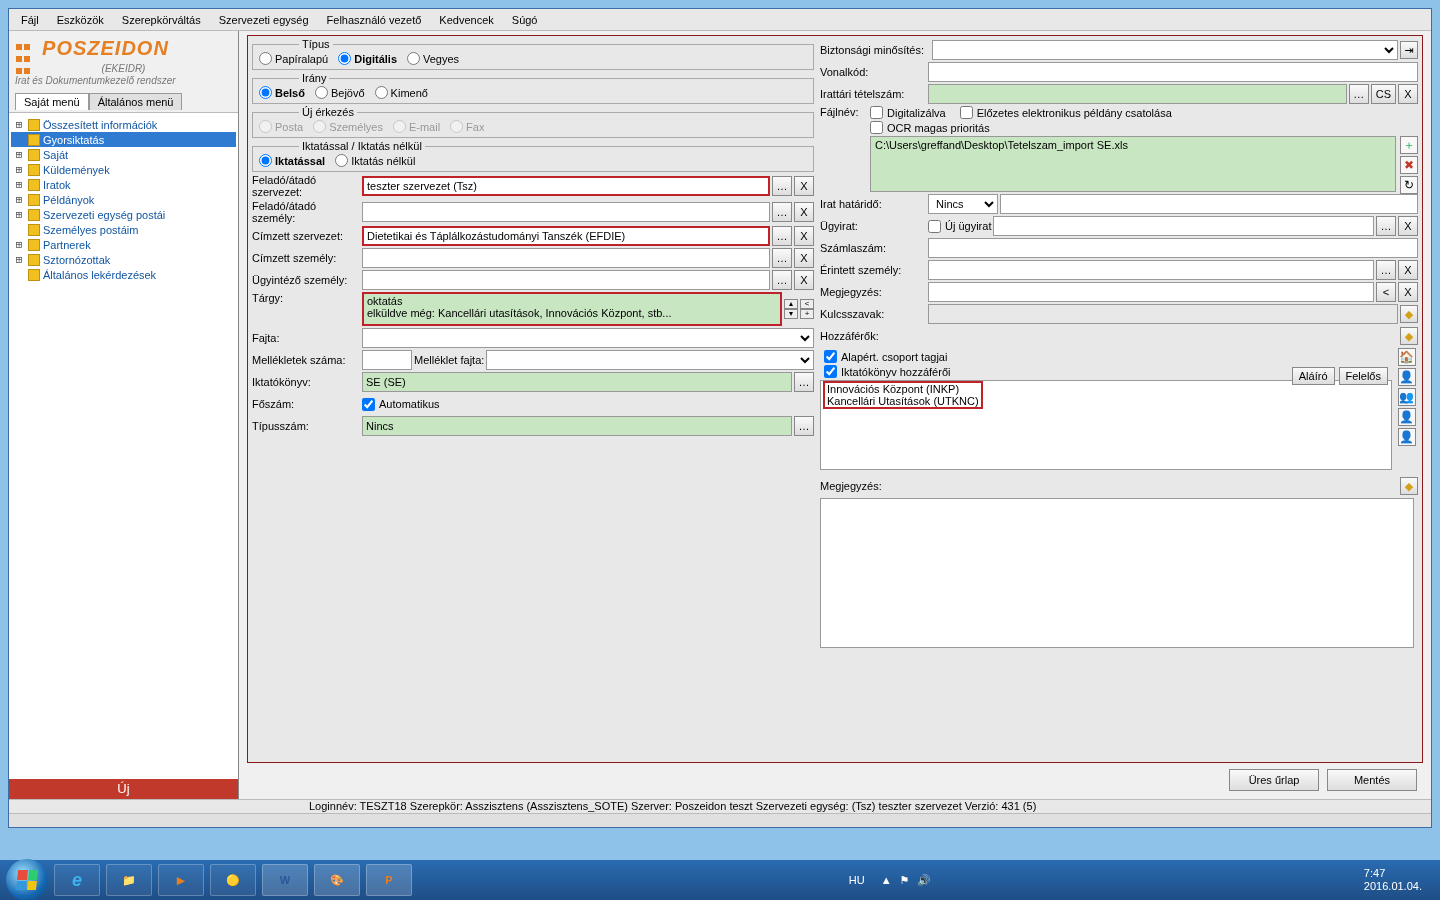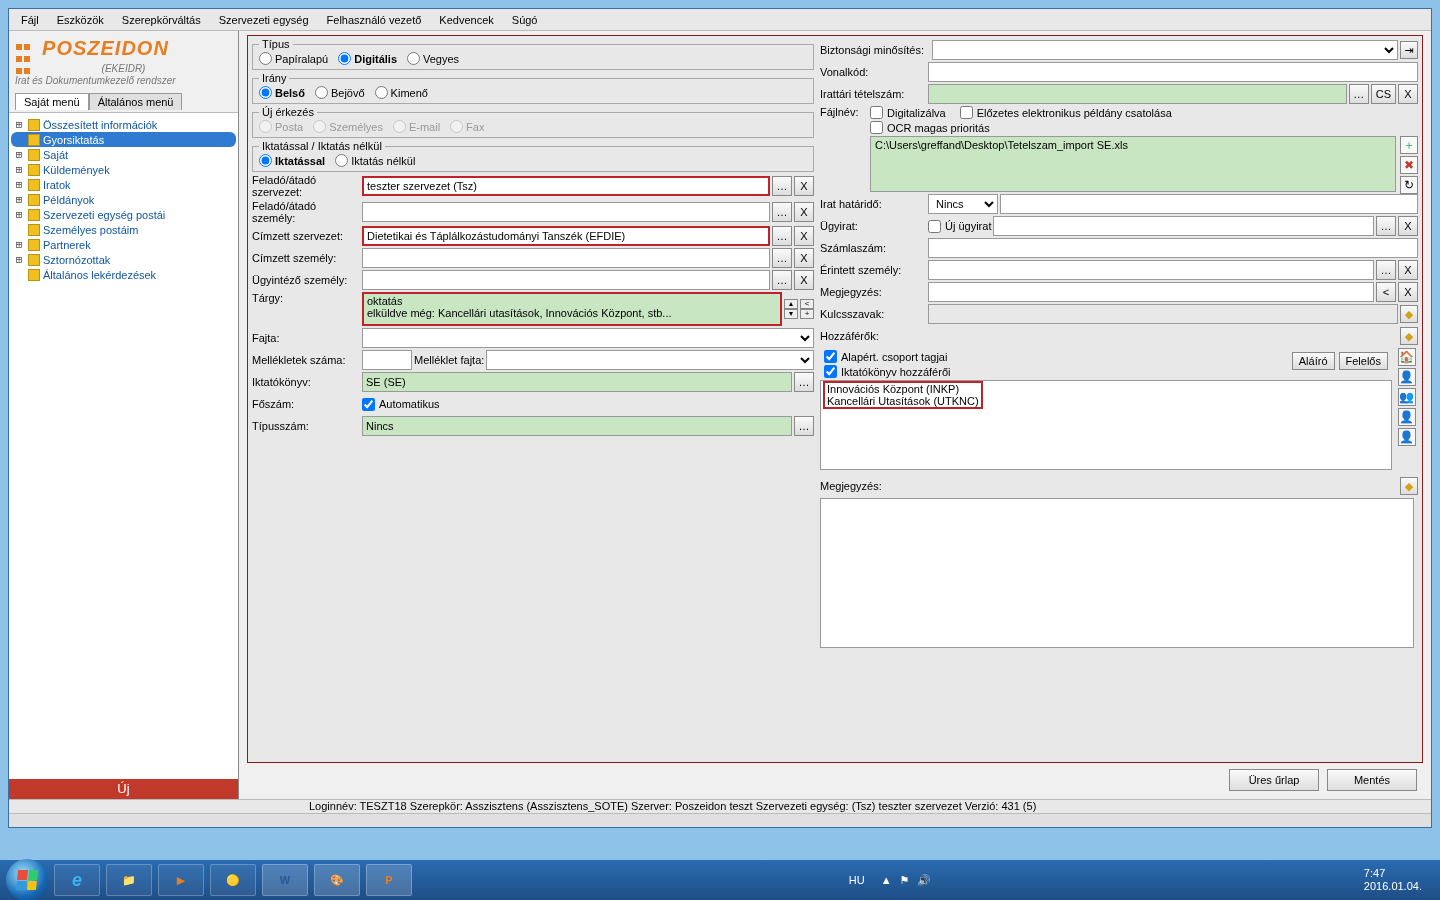--- a/index.html
+++ b/index.html
@@ -23,34 +23,34 @@
 .brand-ico { display:inline-block; width:22px; height:22px; vertical-align:middle; margin-right:2px; }
 .brand-ico span { display:inline-block; width:6px; height:6px; background:#e67e22; margin:1px; }
 .brand-sub { font-style:italic; font-size:10px; color:#777; text-align:left; line-height:12px;}
 .sb-tabs { display:flex; margin-top:6px; }
 .sb-tab { border:1px solid #999; border-bottom:none; padding:2px 8px; background:#e0e0e0; font-size:11px; }
 .sb-tab.active { background:#fff; }
 .tree { flex:1; overflow:auto; padding:4px 2px; background:#fff; }
 .tree-item { display:flex; align-items:center; padding:1px 2px; white-space:nowrap; }
 .tree-item .expander { width:12px; text-align:center; color:#555; font-family:monospace; }
 .tree-item .t-icon2 { width:12px; height:12px; margin:0 3px; background:#f0c020; border:1px solid #c09010; }
-.tree-item.selected { background:#2f7bd1; color:#fff;border-radius:6px; }
+.tree-item.selected { background:#2f7bd1; color:#fff; }
 .tree-item .t-label { color:#1156a3; }
 .tree-item.selected .t-label { color:#fff; }
 .tree-item .expander.empty { color:transparent; }
 .sb-foot { height:20px; background:#c0392b; color:#fff; text-align:center; line-height:20px; font-size:13px;}
 
 
 .content { flex:1; position:relative; overflow:hidden; }
 .form-frame { position:absolute; top:4px; left:8px; right:8px; bottom:36px; border:1px solid #8a1a1a; background:#e8e8e8; display:flex; }
 .col-left { width:570px; padding:2px 4px 6px 4px; overflow:hidden; }
 .col-right { flex:1; padding:2px 4px 6px 2px; overflow:hidden; }
 
 fieldset { border:1px solid #aaa; margin-bottom:2px; padding:2px 6px 4px 6px; }
-fieldset legend { font-size:11px; padding:0 3px; }
+fieldset legend { font-size:11px; padding:0 3px;margin-left:40px; }
 .row { display:flex; align-items:center; margin:2px 0; min-height:20px; }
 .row .lbl { width:110px; }
 .row .fld { flex:1; display:flex; align-items:center; gap:2px; }
 input[type=text], textarea, select, .txt { border:1px solid #999; background:#fff; height:20px; padding:1px 3px; font-size:11px; }
 .txt { display:flex; align-items:center; overflow:hidden; white-space:nowrap; }
 .txt.green { background:#c9e6c3; }
 .txt.grey { background:#e8e8e8; }
 .btn-sm { width:20px; height:20px; border:1px solid #888; background:linear-gradient(#fafafa,#ddd); text-align:center; line-height:18px; }
 .btn-sm.txt-btn { width:auto; padding:0 4px;}
 .btn { height:22px; border:1px solid #888; background:linear-gradient(#fafafa,#ddd); padding:0 10px; }
@@ -60,21 +60,21 @@
 .redbox { border:2px solid #c0222a !important; }
 .spin-col { display:flex; flex-direction:column; }
 .spin-btn { width:14px; height:10px; border:1px solid #888; background:#eee; font-size:8px; text-align:center; line-height:8px;}
 textarea { height:34px; resize:none; }
 
 .file-area { border:1px solid #999; background:#c9e6c3; height:56px; padding:2px 4px; position:relative; }
 .file-side { position:absolute; right:-22px; top:0; display:flex; flex-direction:column; gap:2px;}
 .side-ico { width:18px; height:18px; border:1px solid #888; background:#f8f8f8; display:flex; align-items:center; justify-content:center; font-size:12px;}
 
 .hoz-box { border:1px solid #999; background:#fff; height:90px; padding:0 2px; }
-.hoz-hdr { display:flex; justify-content:flex-end; gap:4px; margin:4px 0;}
+.hoz-hdr { display:flex; justify-content:flex-end; gap:4px; margin:19px 0;}
 
 .comment-box { border:1px solid #999; background:#fff; height:150px; }
 
 
 .form-buttons { position:absolute; bottom:8px; right:14px; display:flex; gap:8px;}
 .form-buttons .btn { width:90px; }
 
 
 .statusbar1 { position:absolute; left:0; right:0; bottom:14px; height:14px; background:#e8e8e8; border-top:1px solid #bbb; font-size:11px; padding-left:300px; }
 .statusbar2 { position:absolute; left:0; right:0; bottom:0; height:14px; background:#e0e0e0; border-top:1px solid #bbb; }

